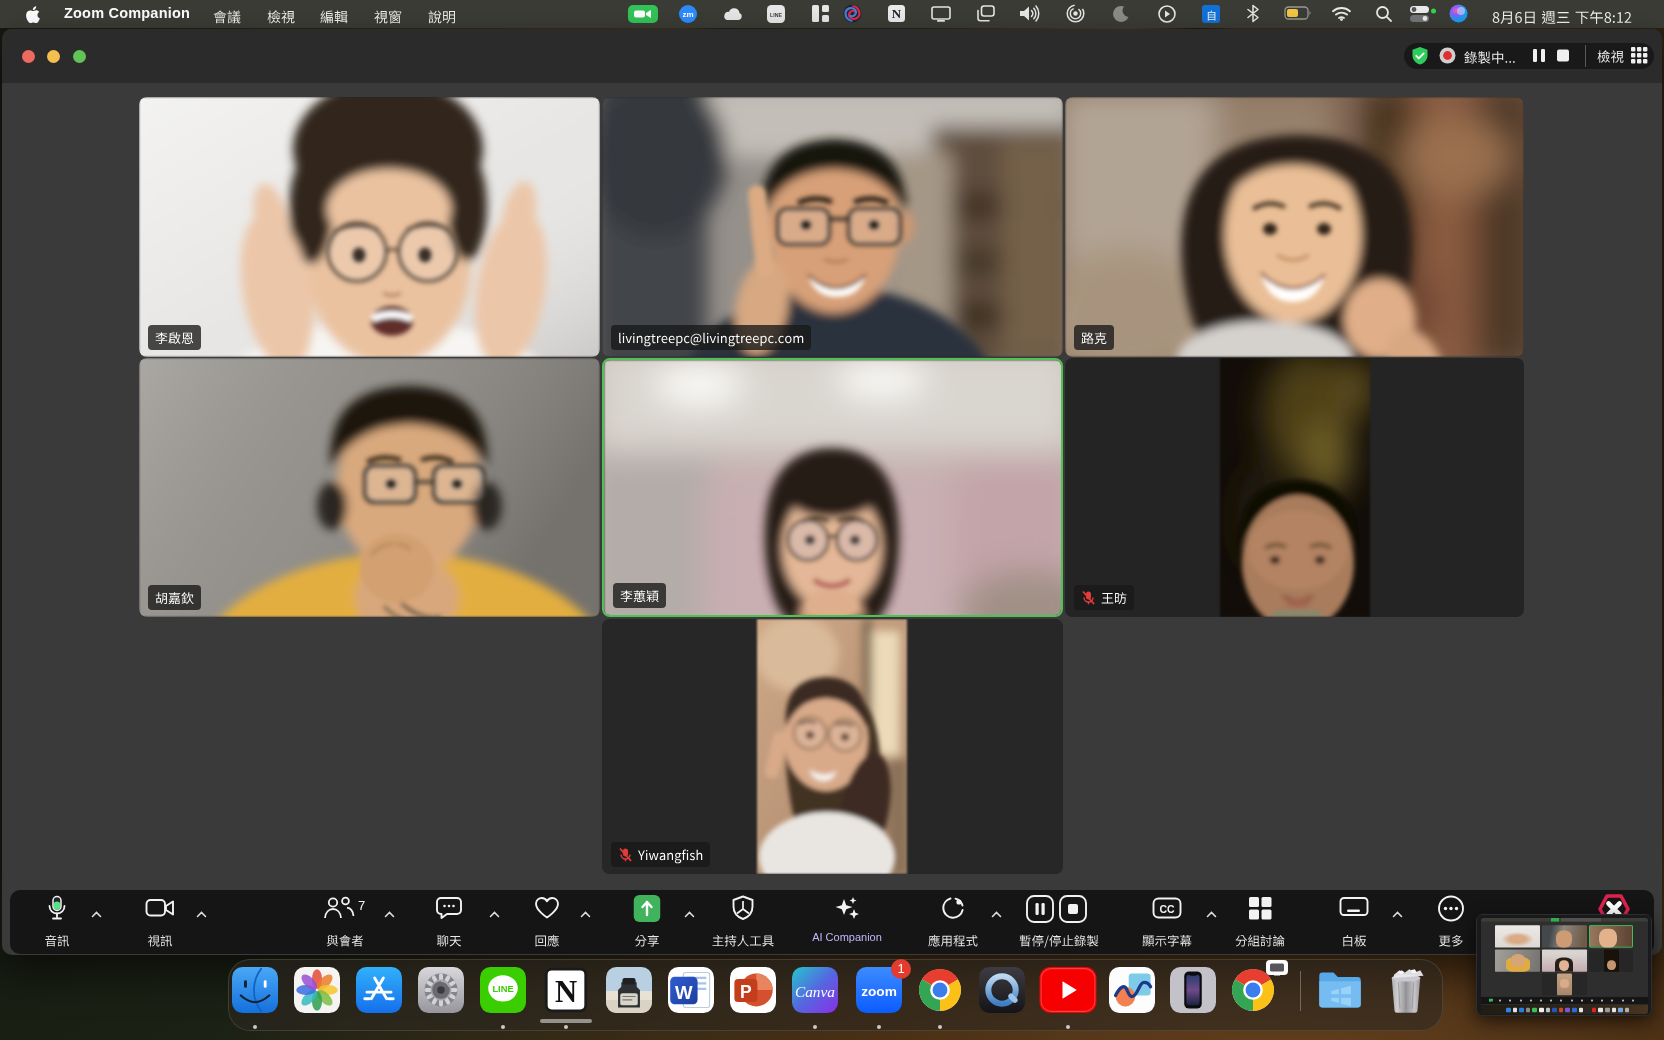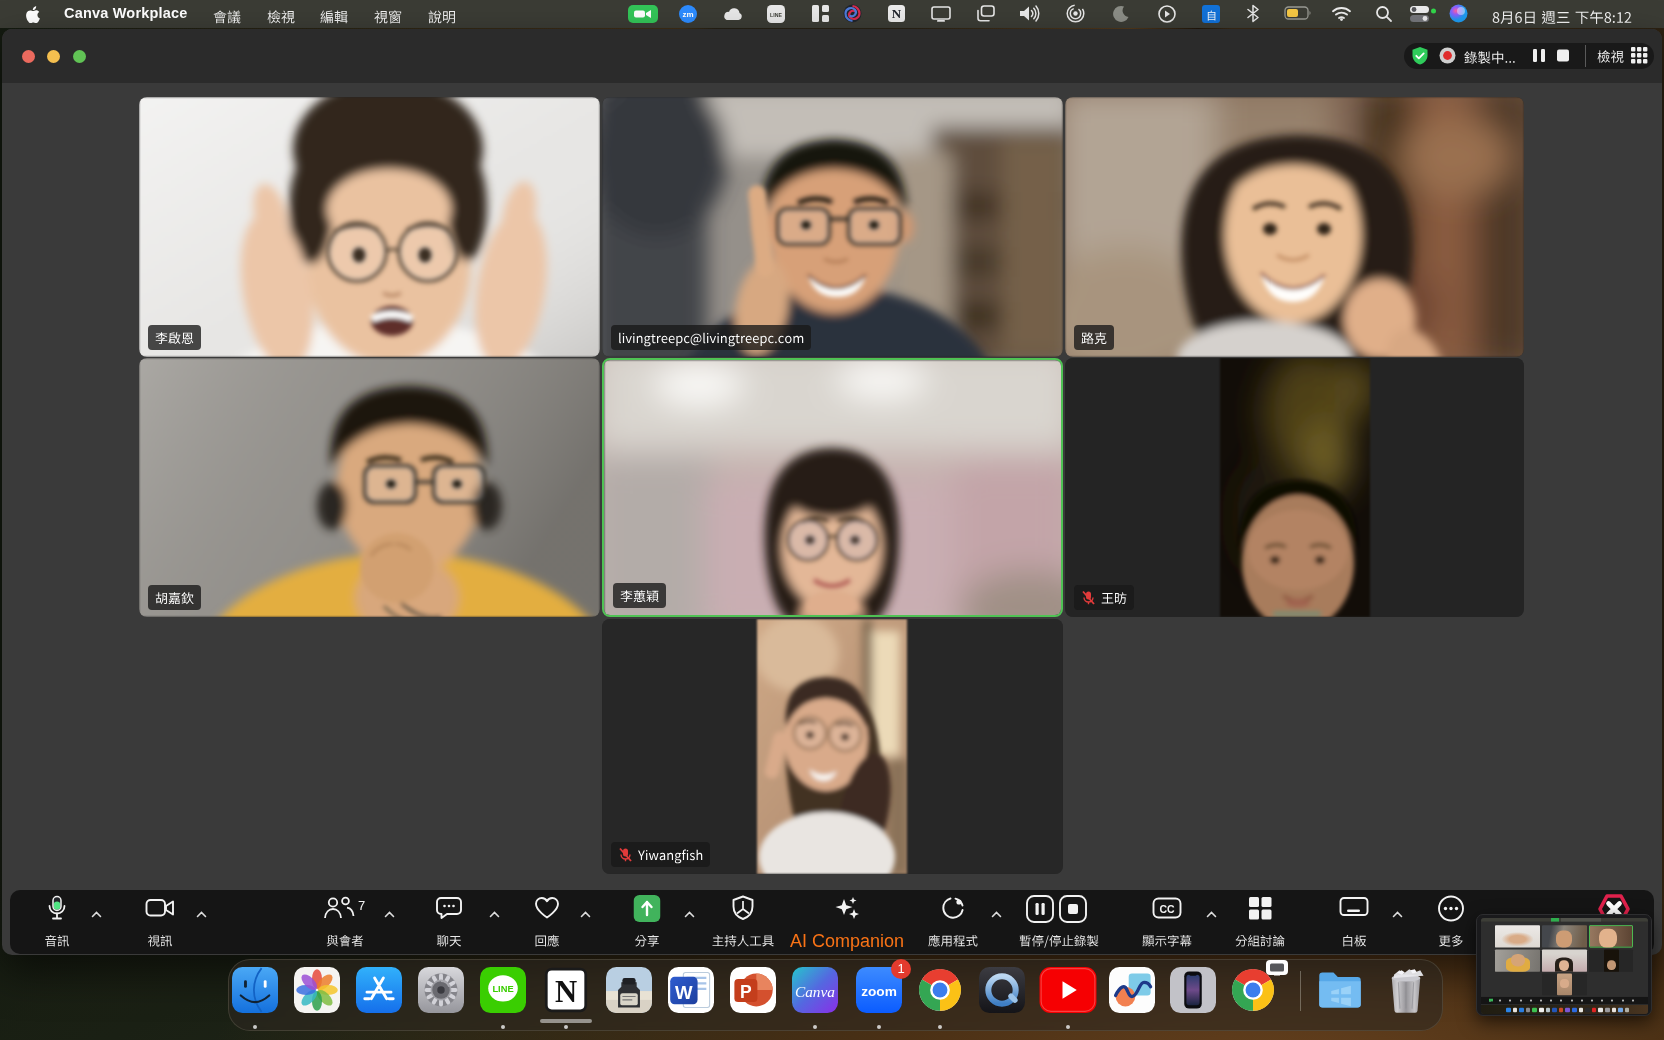--- a/index.html
+++ b/index.html
@@ -15,21 +15,21 @@
 .nlab{position:absolute;left:9px;bottom:7px;background:rgba(24,24,24,.78);border-radius:4px;padding:3px 7px;display:flex;align-items:center;gap:5px}
 #dock{position:absolute;left:228px;top:959px;width:1215px;height:72px;background:rgba(44,40,32,.58);border:1px solid rgba(110,105,92,.38);border-radius:22px;backdrop-filter:blur(2px)}
 .dki svg{width:100%;height:100%;display:block}
 .ddot{position:absolute;top:66px;width:4px;height:4px;border-radius:2px;background:rgba(230,230,230,.85)}
 </style></head><body>
 <div id="wall"></div>
 <div id="menubar">
     <svg class="abs" style="left:25px;top:6px" width="15" height="17" viewBox="0 0 15 17">
       <path fill="#fff" d="M12.4 9.1c0-2.1 1.7-3.1 1.8-3.2-1-1.4-2.5-1.6-3-1.6-1.3-.1-2.5.8-3.2.8-.7 0-1.7-.8-2.8-.7C3.8 4.4 2.5 5.2 1.8 6.5c-1.5 2.6-.4 6.4 1.1 8.5.7 1 1.5 2.2 2.6 2.1 1.1 0 1.5-.7 2.8-.7 1.3 0 1.6.7 2.8.7 1.2 0 1.9-1 2.6-2.1.8-1.2 1.2-2.4 1.2-2.4s-2.4-.9-2.5-3.5zM10.3 2.9c.6-.7 1-1.7.9-2.7-.9 0-1.9.6-2.5 1.3-.5.6-1 1.6-.9 2.6 1 .1 2-.5 2.5-1.2z"></path>
     </svg>
-    <div class="abs" style="left:64px;top:5px;color:#fff;font-weight:bold;font-size:14.5px;letter-spacing:.2px">Canva Workplace</div>
+    <div class="abs" style="left:64px;top:5px;color:#fff;font-weight:bold;font-size:14.5px;letter-spacing:.2px">Zoom Companion</div>
     <div style="position:absolute;left:213px;top:6px">
       <svg width="28.0" height="20.3" viewBox="0 0 28.0 20.3" style="display:block">
         <g fill="#f2f2f2" transform="translate(0,16.24)">
           <path transform="translate(0.0,0) scale(0.014000,-0.014000)" d="M163 553V300H837V553ZM288 471C313 436 337 387 345 355L402 376C393 408 368 455 343 490ZM649 494C637 459 611 406 592 373L645 355C665 385 690 430 713 473ZM228 501H465V351H228ZM529 501H769V351H529ZM493 844C399 722 220 634 38 585C51 571 73 541 81 526C165 553 250 587 327 630V604H676V635C755 591 841 556 923 533C934 551 955 578 972 592C814 629 640 709 545 801L559 819ZM375 658C422 688 466 721 504 758C542 722 588 689 637 658ZM296 77H712V8H296ZM296 131V198H712V131ZM222 252V-79H296V-45H712V-76H788V252Z"></path>
           <path transform="translate(14.0,0) scale(0.014000,-0.014000)" d="M790 385C831 357 877 316 899 286L945 324C923 353 875 392 835 418ZM76 537V478H331V537ZM76 404V344H331V404ZM40 670V608H354V670ZM134 815C157 772 178 715 185 679L244 703C236 737 213 793 190 834ZM361 500V442H952V500H694V569H904V621H694V687H931V741H803C821 764 840 792 859 821L792 842C780 813 755 770 736 741H582L587 743C576 771 549 812 523 841L469 819C488 796 508 766 521 741H397V687H622V621H429V569H622V500ZM855 194C838 162 816 132 789 104C780 136 773 173 766 215H953V274H759C755 318 753 366 752 419H688C690 367 693 319 697 274H568V353C605 360 640 369 669 378L624 425C566 404 462 387 375 376C382 362 389 342 392 329C426 332 464 336 501 342V274H360V215H501V139L356 122L366 61L501 81V-9C501 -20 498 -23 486 -24C474 -25 436 -25 393 -23C402 -40 411 -64 414 -80C472 -80 511 -80 536 -70C560 -61 568 -45 568 -11V91L678 107L676 163L568 148V215H704C712 154 724 101 739 58C695 23 646 -7 597 -28C610 -39 628 -58 636 -70C679 -50 721 -25 761 5C791 -56 831 -88 882 -88C931 -87 955 -59 967 32C952 39 932 48 918 60C914 -4 904 -27 887 -27C859 -27 833 -3 810 46C850 82 885 124 910 168ZM73 269V-69H130V-22H330V269ZM130 208H271V39H130Z"></path>
         </g>
       </svg>
     </div>
     <div style="position:absolute;left:267px;top:6px">
       <svg width="28.0" height="20.3" viewBox="0 0 28.0 20.3" style="display:block">
@@ -781,21 +781,21 @@
           <path transform="translate(50.0,0) scale(0.012500,-0.012500)" d="M605 84C716 32 832 -32 902 -81L962 -25C887 22 766 86 653 137ZM328 133C266 79 141 12 40 -26C58 -40 83 -65 95 -81C196 -40 319 25 399 88ZM212 792V209H52V141H951V209H802V792ZM284 209V300H727V209ZM284 586H727V501H284ZM284 644V730H727V644ZM284 444H727V357H284Z"></path>
         </g>
       </svg>
     </div>
     <div class="abs" style="left:845px;top:5px;transform:translateX(-50%)"><svg width="30" height="28" viewBox="0 0 30 28">
         <path d="M12 4l2.2 6.3L20.5 12l-6.3 2.2L12 20l-2.2-5.8L3.5 12l6.3-1.7z" fill="#f2f2f2"></path>
         <path d="M22 14l1.4 3.8 3.6 1.2-3.6 1.4L22 24l-1.3-3.6-3.7-1.4 3.7-1.2z" fill="#f2f2f2"></path>
         <path d="M21 2l1 2.6 2.5 1-2.5 1L21 9l-1-2.4-2.5-1 2.5-1z" fill="#f2f2f2"></path>
       </svg></div>
     <div class="abs" style="left:845px;top:41px;transform:translateX(-50%)">
-      <div style="color:#f97316;font-size:18px;white-space:nowrap">AI Companion</div>
+      <div style="color:#c4b5fd;font-size:11px;white-space:nowrap">AI Companion</div>
     </div>
     <div class="abs" style="left:951px;top:5px;transform:translateX(-50%)"><svg width="26" height="26" viewBox="0 0 26 26">
         <g stroke="#f2f2f2" stroke-width="1.9" fill="none" stroke-linecap="round">
           <path d="M10.5 3.5A9.8 9.8 0 0 0 3.3 13a9.7 9.7 0 0 0 9.7 9.7A9.8 9.8 0 0 0 22.6 15"></path>
           <path d="M15.5 3.6a9.8 9.8 0 0 1 7 7"></path>
         </g>
         <circle cx="19" cy="7" r="2.6" fill="#f2f2f2"></circle>
       </svg></div>
     <div class="abs" style="left:989px;top:14px"><svg width="11" height="7" viewBox="0 0 11 7">
         <path d="M1.5 5.5L5.5 1.5l4 4" stroke="#ddd" stroke-width="1.6" fill="none" stroke-linecap="round"></path>

